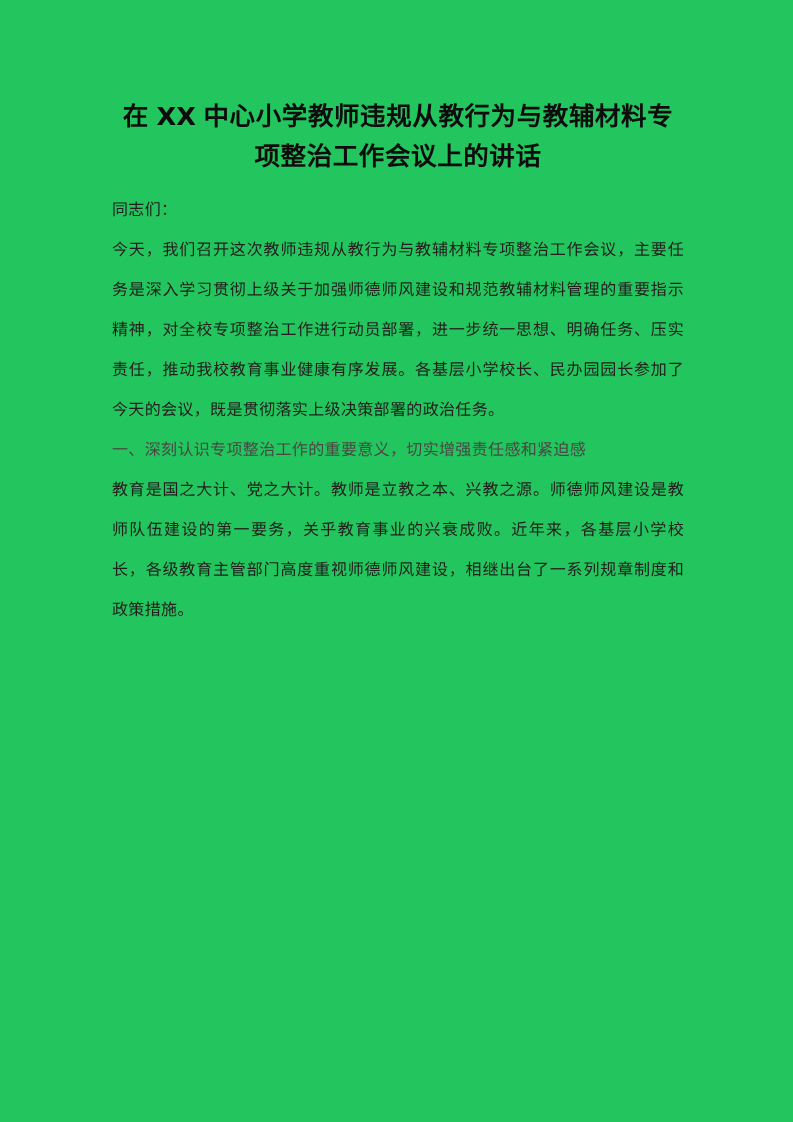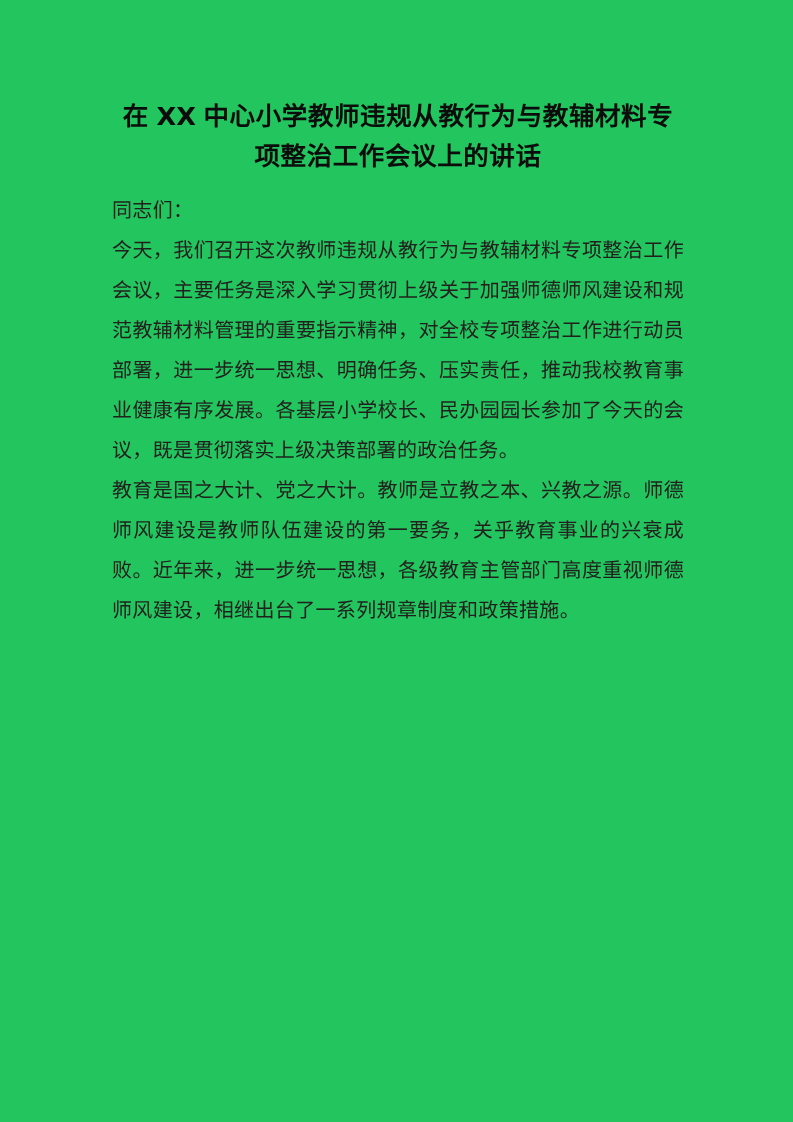--- a/index.html
+++ b/index.html
@@ -42,21 +42,21 @@
 
   .doc-title .latin {
     font-family: "DejaVu Sans", "Liberation Sans", sans-serif;
     font-weight: 700;
     letter-spacing: 0;
   }
 
   
   .para {
     font-family: "Liberation Serif", "DejaVu Serif", serif;
-    font-size: 20px;
+    font-size: 16px;
     line-height: 40px;
     color: #22201f;
     margin: 0;
     text-align: justify;
     text-justify: inter-character;
     letter-spacing: 0.35px;
     word-break: break-all;
   }
 
   
@@ -74,17 +74,18 @@
 <div class="page">
   <div class="doc-body">
 
     <h1 class="doc-title"><span>在 </span><span class="latin">XX</span><span> 中心小学教师违规从教行为与教辅材料专项</span><span>整治工作会议上的讲话</span></h1>
 
     <p class="para">同志们：</p>
 
     <p class="para">今天，我们召开这次教师违规从教行为与教辅材料专项整治工作会议，主要任务是深入学习贯彻上级关于加强师德师风建设和规范教辅材料管理的重要指示精神，对全校专项整治工作进行动员部署，进一步统一思想、明确任务、压实责任，推动我校教育事业健康有序发展。各基层小学校长、民办园园长参加了今天的会议，既是贯彻落实上级决策部署的政治任务。</p>
 
 
+    <p class="para section-heading">一、深刻认识专项整治工作的重要意义，切实增强责任感和紧迫感</p>
 
-    <p class="para">教育是国之大计、党之大计。教师是立教之本、兴教之源。师德师风建设是教师队伍建设的第一要务，关乎教育事业的兴衰成败。近年来，进一步统一思想，各级教育主管部门高度重视师德师风建设，相继出台了一系列规章制度和政策措施。</p>
+    <p class="para">教育是国之大计、党之大计。教师是立教之本、兴教之源。师德师风建设是教师队伍建设的第一要务，关乎教育事业的兴衰成败。近年来，各基层小学校长，各级教育主管部门高度重视师德师风建设，相继出台了一系列规章制度和政策措施。</p>
 
   </div>
 </div>
 
 </body></html>

